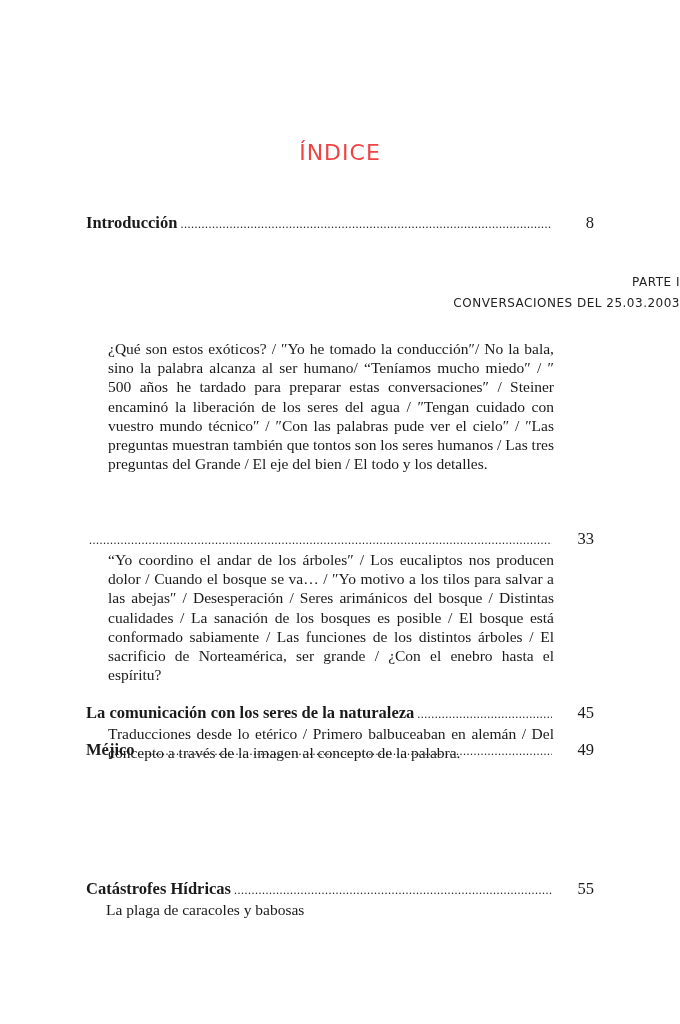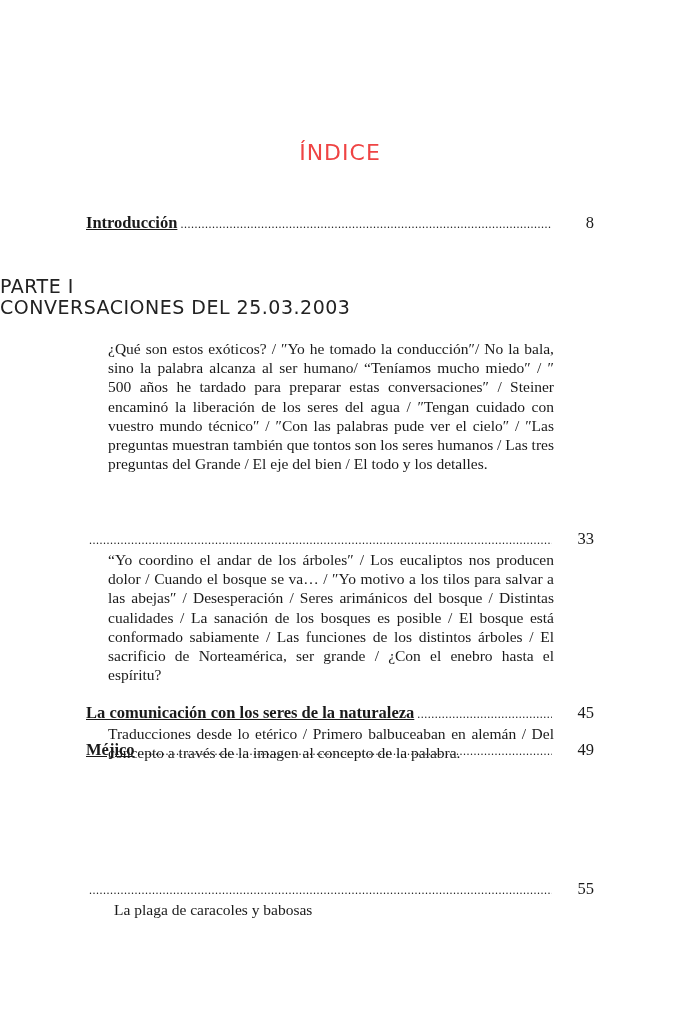--- a/index.html
+++ b/index.html
@@ -1,24 +1,24 @@
 <!DOCTYPE html>
 <html><head>
 <meta charset="utf-8">
 <style>
   html, body { margin: 0; padding: 0; background: #ffffff; }
   body { width: 680px; height: 1024px; position: relative; overflow: hidden;
          font-family: "Liberation Serif", "DejaVu Serif", serif; color: #1a1a1a; }
   .page-title { position: absolute; top: 140px; left: 0; width: 680px; text-align: center;
          font-family: "DejaVu Sans", sans-serif; font-size: 22px; letter-spacing: 1px; color: #ef4444; }
-  .part-heading { position: absolute; left: 0; width: 680px; text-align: left;
-         font-family: "DejaVu Sans", sans-serif; font-size: 19px; letter-spacing: 0.5px; color: #222; }
+  .part-heading { position: absolute; left: 0; width: 680px; text-align: right;
+         font-family: "DejaVu Sans", sans-serif; font-size: 12px; letter-spacing: 0.5px; color: #222; }
   .entry { position: absolute; left: 86px; width: 508px; }
   .entry-line { display: flex; align-items: baseline; font-size: 16.5px; line-height: 20px; }
-  .entry-title { font-weight: bold; white-space: nowrap; text-decoration: underline; }
+  .entry-title { font-weight: bold; white-space: nowrap; }
   .leader { flex: 1; overflow: hidden; white-space: nowrap; margin: 0 4px 0 3px; font-size: 12px; letter-spacing: 0.5px; }
   .leader::before { content: "..........................................................................................................................................................................................................................."; }
   .page-num { width: 22px; text-align: right; margin-left: 16px; }
   .summary { margin-left: 22px; width: 446px; font-size: 15.5px; line-height: 19.2px; text-align: justify; }
 </style>
 </head>
 <body>
 
 <div class="page-title">ÍNDICE</div>
 
@@ -57,17 +57,18 @@
 <div class="entry" style="top: 740px;">
   <div class="entry-line">
     <span class="entry-title">Méjico</span>
     <span class="leader"></span>
     <span class="page-num">49</span>
   </div>
 </div>
 
 <div class="entry" style="top: 879px;">
   <div class="entry-line">
+    <span class="entry-title">Catástrofes Hídricas</span>
     <span class="leader"></span>
     <span class="page-num">55</span>
   </div>
-  <div class="summary" style="margin-left: 28px;">La plaga de caracoles y babosas</div>
+  <div class="summary" style="margin-left: 20px;">La plaga de caracoles y babosas</div>
 </div>
 
 </body></html>

